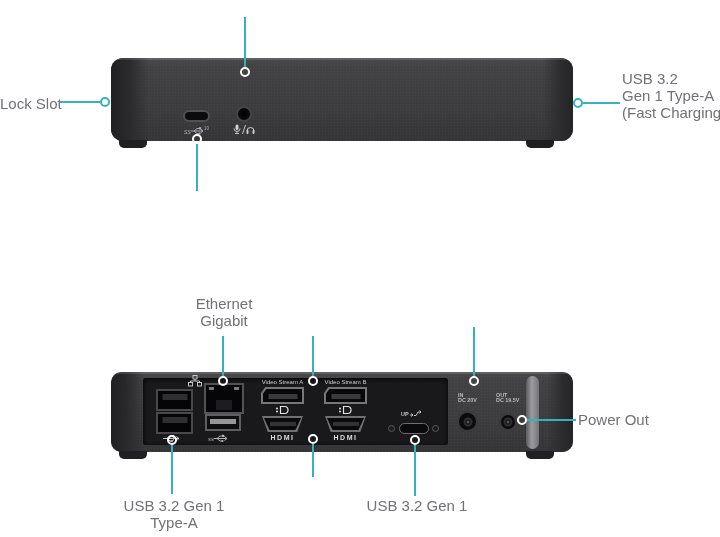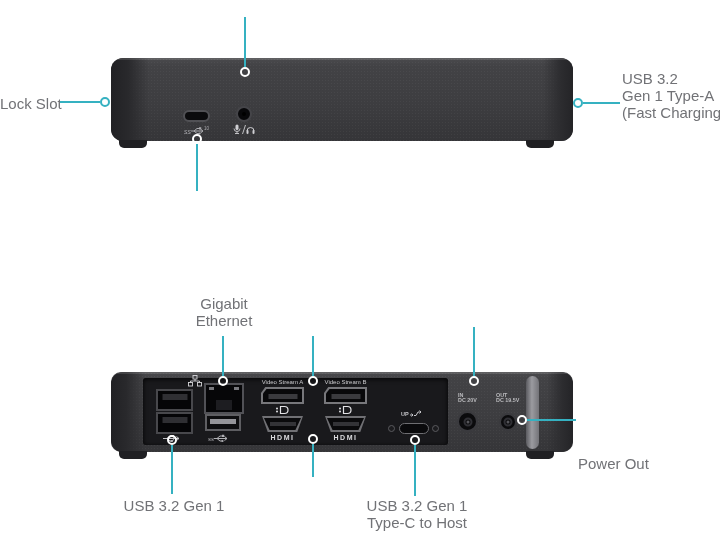--- a/index.html
+++ b/index.html
@@ -247,47 +247,47 @@
   <div class="pwr-txt" style="left:496px;top:392px;">
     <div>OUT</div>
     <div>DC 19.5V</div>
   </div>
   <div class="jack" style="left:499px;top:413px;width:18px;height:18px;">
     <div class="ring"></div>
       <div class="pin"></div>
   </div>
 
   <div class="lbl" style="left:164px;top:295px;width:120px;">
+    <div>Ethernet</div>
     <div>Gigabit</div>
-    <div>Ethernet</div>
   </div>
   <div class="line-v" style="left:222px;top:336px;height:41px;"></div>
   <div class="dot dot-white" style="left:218px;top:376px;"></div>
 
   <div class="lbl" style="left:253px;top:295px;width:120px;">
   </div>
   <div class="line-v" style="left:312px;top:336px;height:41px;"></div>
   <div class="dot dot-white" style="left:308px;top:376px;"></div>
 
   <div class="line-v" style="left:473px;top:327px;height:50px;"></div>
   <div class="dot dot-white" style="left:469px;top:376px;"></div>
 
   <div class="dot dot-white" style="left:517px;top:415px;"></div>
   <div class="line-h" style="left:527px;top:419px;width:49px;"></div>
-  <div class="lbl" style="left:578px;top:411px;text-align:left;margin-top:44px;">Power Out</div>
+  <div class="lbl" style="left:578px;top:411px;text-align:left;">Power Out</div>
 
   <div class="dot dot-white" style="left:308px;top:434px;"></div>
   <div class="line-v" style="left:312px;top:444px;height:33px;"></div>
 
   <div class="dot dot-white" style="left:167px;top:435px;"></div>
   <div class="line-v" style="left:171px;top:445px;height:49px;"></div>
   <div class="lbl" style="left:114px;top:497px;width:120px;">
     <div>USB 3.2 Gen 1</div>
+    <div>Type-A</div>
   </div>
 
   <div class="dot dot-white" style="left:410px;top:435px;"></div>
   <div class="line-v" style="left:414px;top:445px;height:51px;"></div>
   <div class="lbl" style="left:357px;top:497px;width:120px;">
     <div>USB 3.2 Gen 1</div>
-    <div>Type-C to Host</div>
   </div>
 
 </div>
 
 </body></html>

